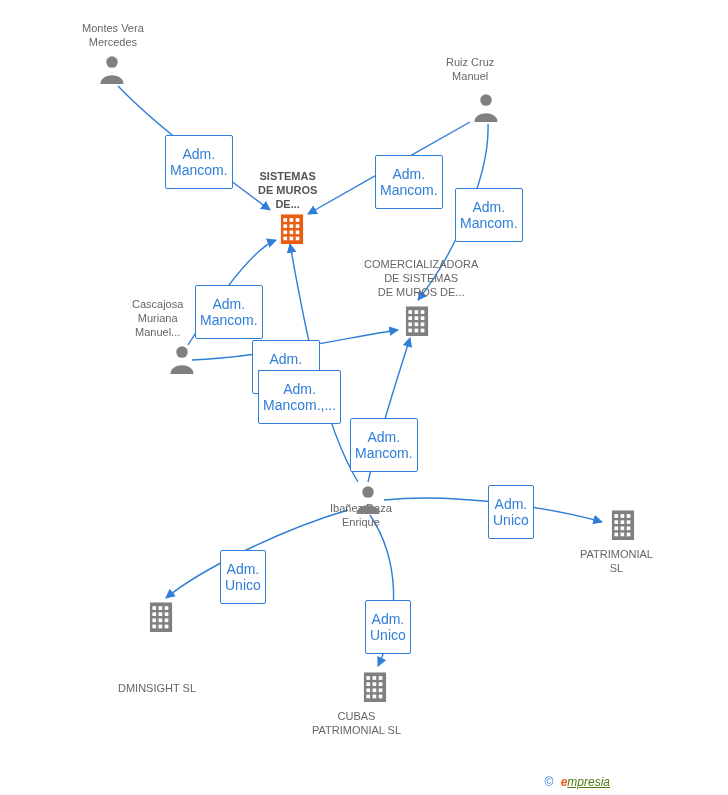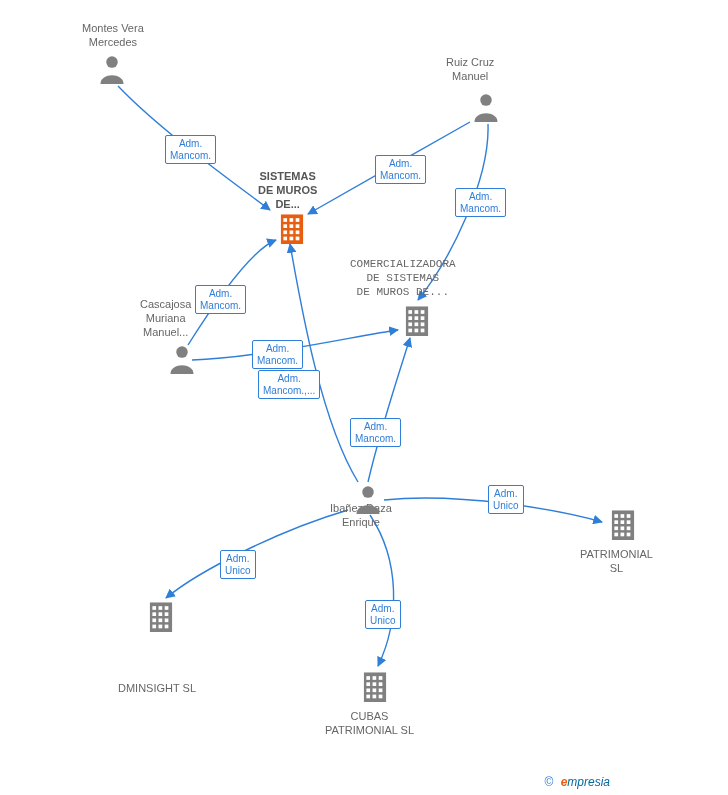--- a/index.html
+++ b/index.html
@@ -38,22 +38,22 @@
   }
   .node.focus .label {
     font-weight: bold;
     color: #555;
   }
   .edge-label {
     position: absolute;
     border: 1px solid #2f7ed8;
     border-radius: 2px;
     background: #fff;
-    padding: 2px 4px;
-    font-size: 10px;
+    padding: 10px 4px;
+    font-size: 14px;
     color: #2f7ed8;
     line-height: 1.15;
     text-align: center;
     white-space: pre-line;
   }
   .watermark {
     position: absolute;
     right: 10px;
     bottom: 6px;
     font-size: 12px;
@@ -62,22 +62,23 @@
   .watermark .copy {
     color: #2f7ed8;
     margin-right: 4px;
   }
   .watermark .e {
     color: #e85d10;
     font-weight: bold;
     font-style: italic;
   }
   .watermark .rest {
-    color: #0369a1;
+    color: #4d7c0f;
     font-style: italic;
+    text-decoration: underline;
   }
 </style>
 </head>
 <body>
 
 <div class="canvas">
   <svg class="edges">
     <defs>
       <marker id="arrow" viewBox="0 0 10 10" refX="9" refY="5" markerWidth="7" markerHeight="7" orient="auto-start-reverse">
         <path d="M 0 0 L 10 5 L 0 10 z" fill="#2f7ed8"></path>
@@ -127,41 +128,41 @@
           <rect x="5" y="10" width="3" height="3" fill="#fff"></rect>
           <rect x="10" y="10" width="3" height="3" fill="#fff"></rect>
           <rect x="15" y="10" width="3" height="3" fill="#fff"></rect>
           <rect x="5" y="15" width="3" height="3" fill="#fff"></rect>
           <rect x="10" y="15" width="3" height="3" fill="#fff"></rect>
           <rect x="15" y="15" width="3" height="3" fill="#fff"></rect>
           <rect x="5" y="20" width="3" height="3" fill="#fff"></rect>
           <rect x="10" y="20" width="3" height="3" fill="#fff"></rect>
           <rect x="15" y="20" width="3" height="3" fill="#fff"></rect>
   </svg></div>
-      <div class="node" style="left: 350px; top: 258px; font-family: Liberation Mono, monospace;">
+      <div class="node" style="left: 364px; top: 258px;">
         <div class="label">COMERCIALIZADORA
 DE SISTEMAS
 DE MUROS DE...</div>
       </div>
       <div style="position: absolute; left: 402px; top: 304px;"><svg width="30" height="32" viewBox="0 0 24 26">
     <rect x="3" y="2" width="18" height="24" fill="#808080"></rect>
     <rect x="5" y="5" width="3" height="3" fill="#fff"></rect>
           <rect x="10" y="5" width="3" height="3" fill="#fff"></rect>
           <rect x="15" y="5" width="3" height="3" fill="#fff"></rect>
           <rect x="5" y="10" width="3" height="3" fill="#fff"></rect>
           <rect x="10" y="10" width="3" height="3" fill="#fff"></rect>
           <rect x="15" y="10" width="3" height="3" fill="#fff"></rect>
           <rect x="5" y="15" width="3" height="3" fill="#fff"></rect>
           <rect x="10" y="15" width="3" height="3" fill="#fff"></rect>
           <rect x="15" y="15" width="3" height="3" fill="#fff"></rect>
           <rect x="5" y="20" width="3" height="3" fill="#fff"></rect>
           <rect x="10" y="20" width="3" height="3" fill="#fff"></rect>
           <rect x="15" y="20" width="3" height="3" fill="#fff"></rect>
   </svg></div>
-      <div class="node" style="left: 140px; top: 298px;">
+      <div class="node" style="left: 132px; top: 298px;">
         <div class="label">Cascajosa
 Muriana
 Manuel...</div>
       </div>
       <div style="position: absolute; left: 168px; top: 344px;"><svg width="28" height="30" viewBox="0 0 24 26">
     <circle cx="12" cy="7" r="5" fill="#808080"></circle>
     <path d="M2 26 C2 16 22 16 22 26 Z" fill="#808080"></path>
   </svg></div>
       <div class="node" style="left: 330px; top: 502px;">
         <div class="label">Ibañez Daza
@@ -201,21 +202,21 @@
           <rect x="5" y="10" width="3" height="3" fill="#fff"></rect>
           <rect x="10" y="10" width="3" height="3" fill="#fff"></rect>
           <rect x="15" y="10" width="3" height="3" fill="#fff"></rect>
           <rect x="5" y="15" width="3" height="3" fill="#fff"></rect>
           <rect x="10" y="15" width="3" height="3" fill="#fff"></rect>
           <rect x="15" y="15" width="3" height="3" fill="#fff"></rect>
           <rect x="5" y="20" width="3" height="3" fill="#fff"></rect>
           <rect x="10" y="20" width="3" height="3" fill="#fff"></rect>
           <rect x="15" y="20" width="3" height="3" fill="#fff"></rect>
   </svg></div>
-      <div class="node" style="left: 325px; top: 710px;">
+      <div class="node" style="left: 312px; top: 710px;">
         <div class="label">CUBAS
 PATRIMONIAL SL</div>
       </div>
       <div style="position: absolute; left: 360px; top: 670px;"><svg width="30" height="32" viewBox="0 0 24 26">
     <rect x="3" y="2" width="18" height="24" fill="#808080"></rect>
     <rect x="5" y="5" width="3" height="3" fill="#fff"></rect>
           <rect x="10" y="5" width="3" height="3" fill="#fff"></rect>
           <rect x="15" y="5" width="3" height="3" fill="#fff"></rect>
           <rect x="5" y="10" width="3" height="3" fill="#fff"></rect>
           <rect x="10" y="10" width="3" height="3" fill="#fff"></rect>

